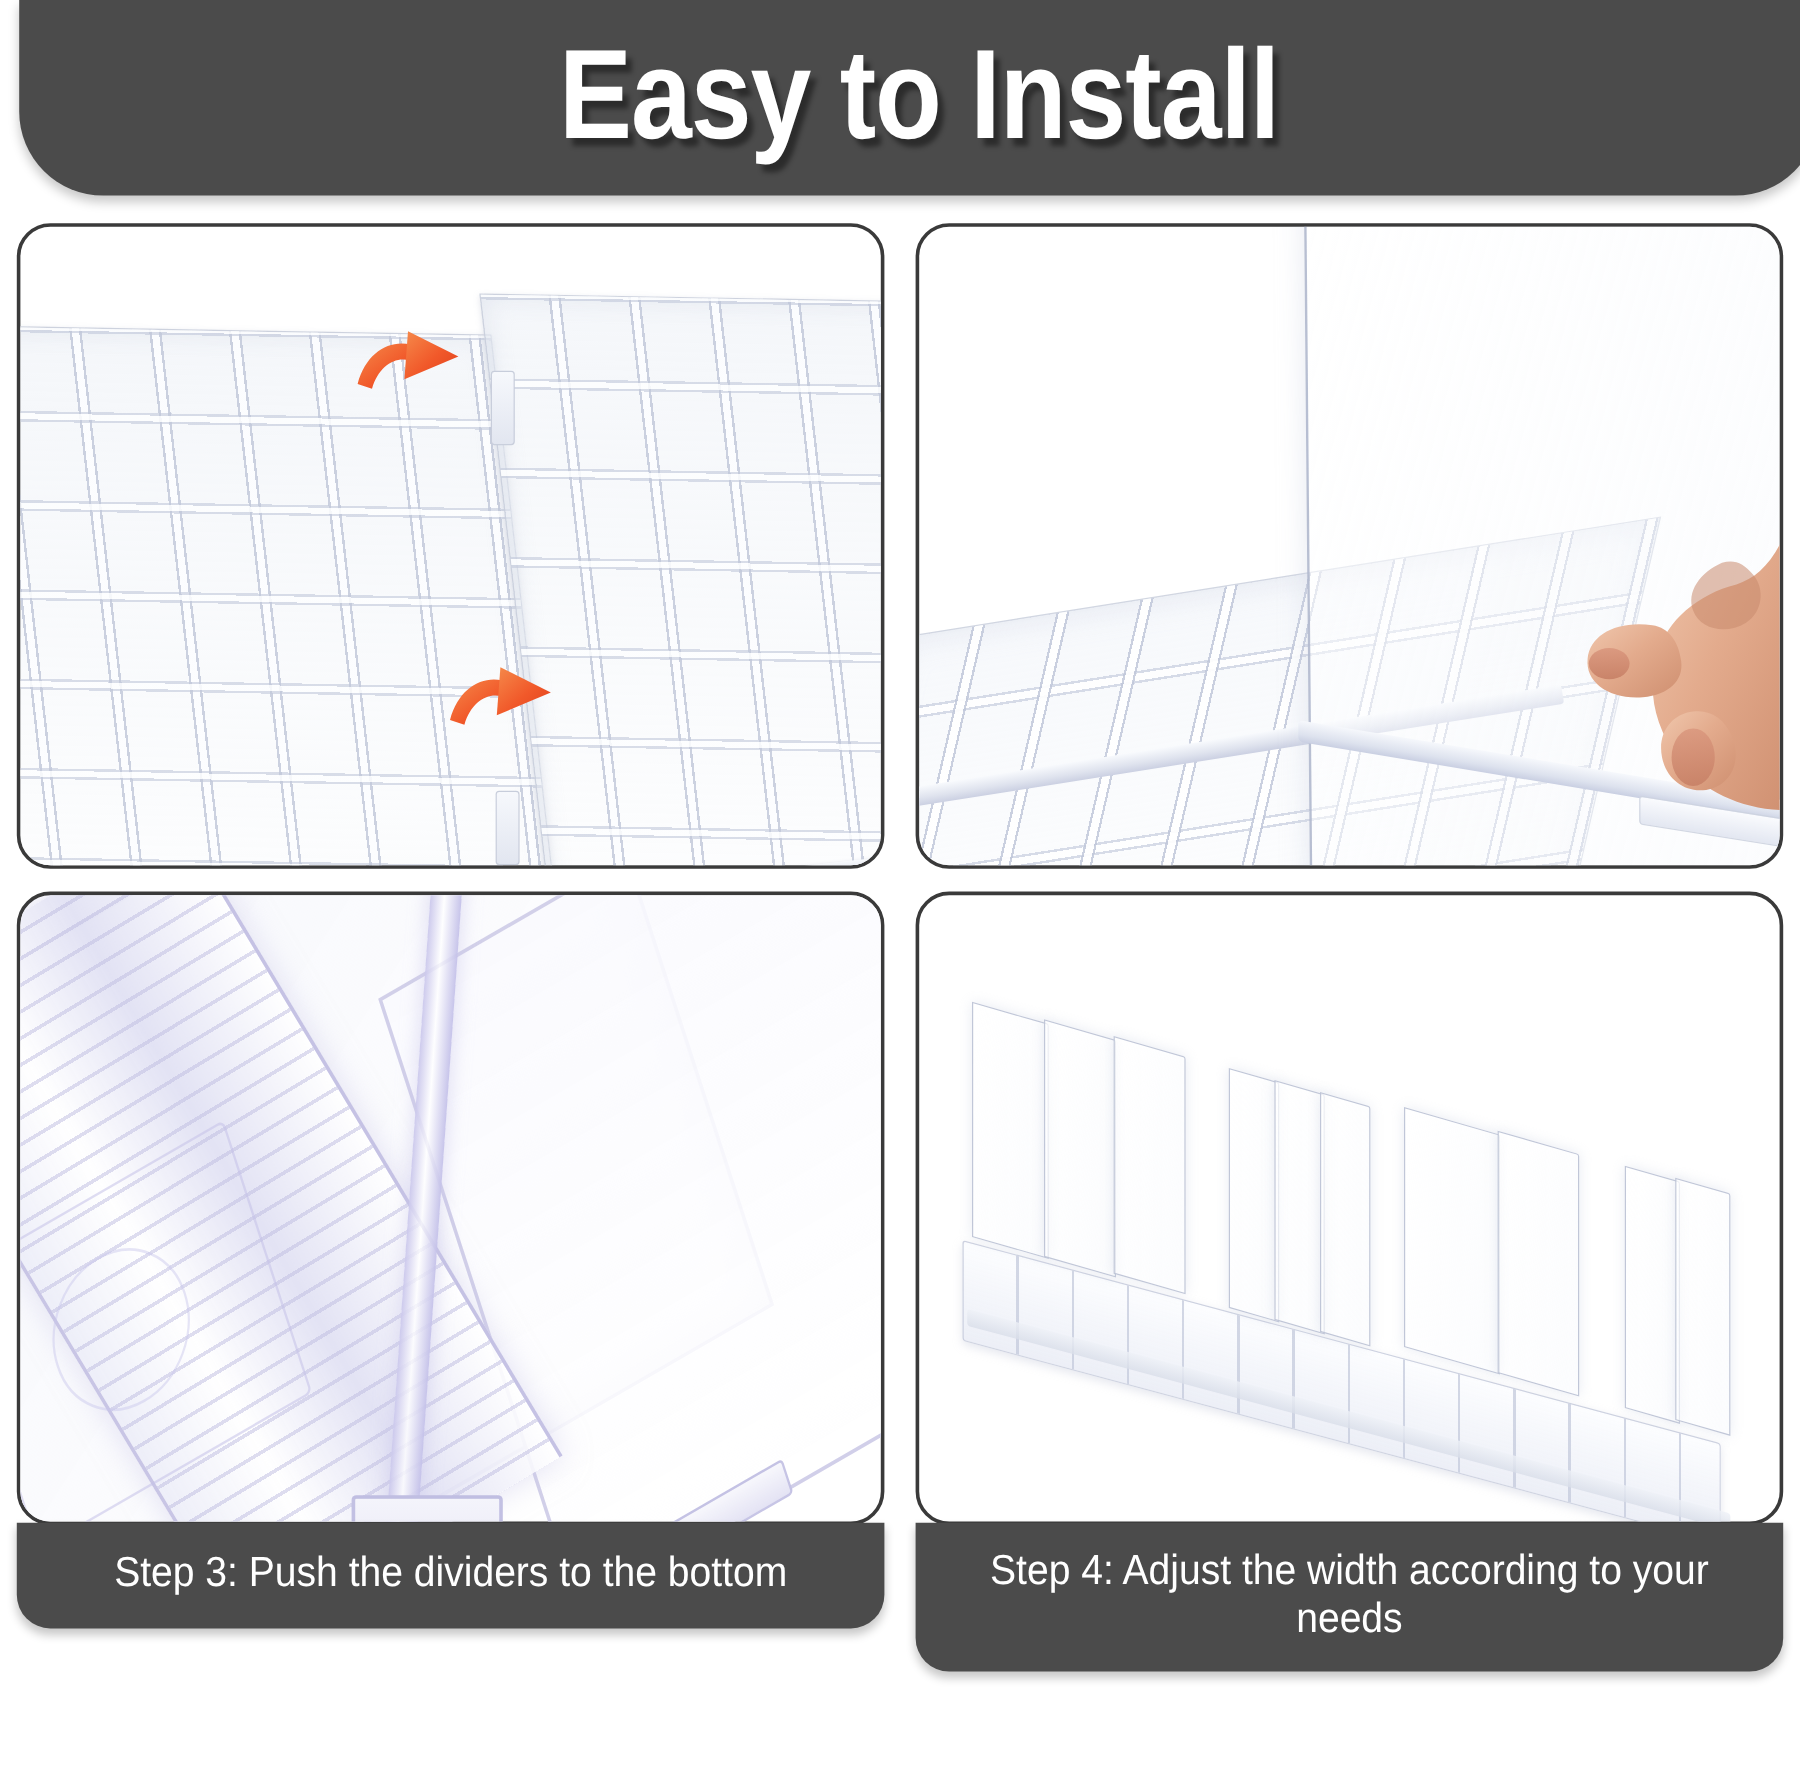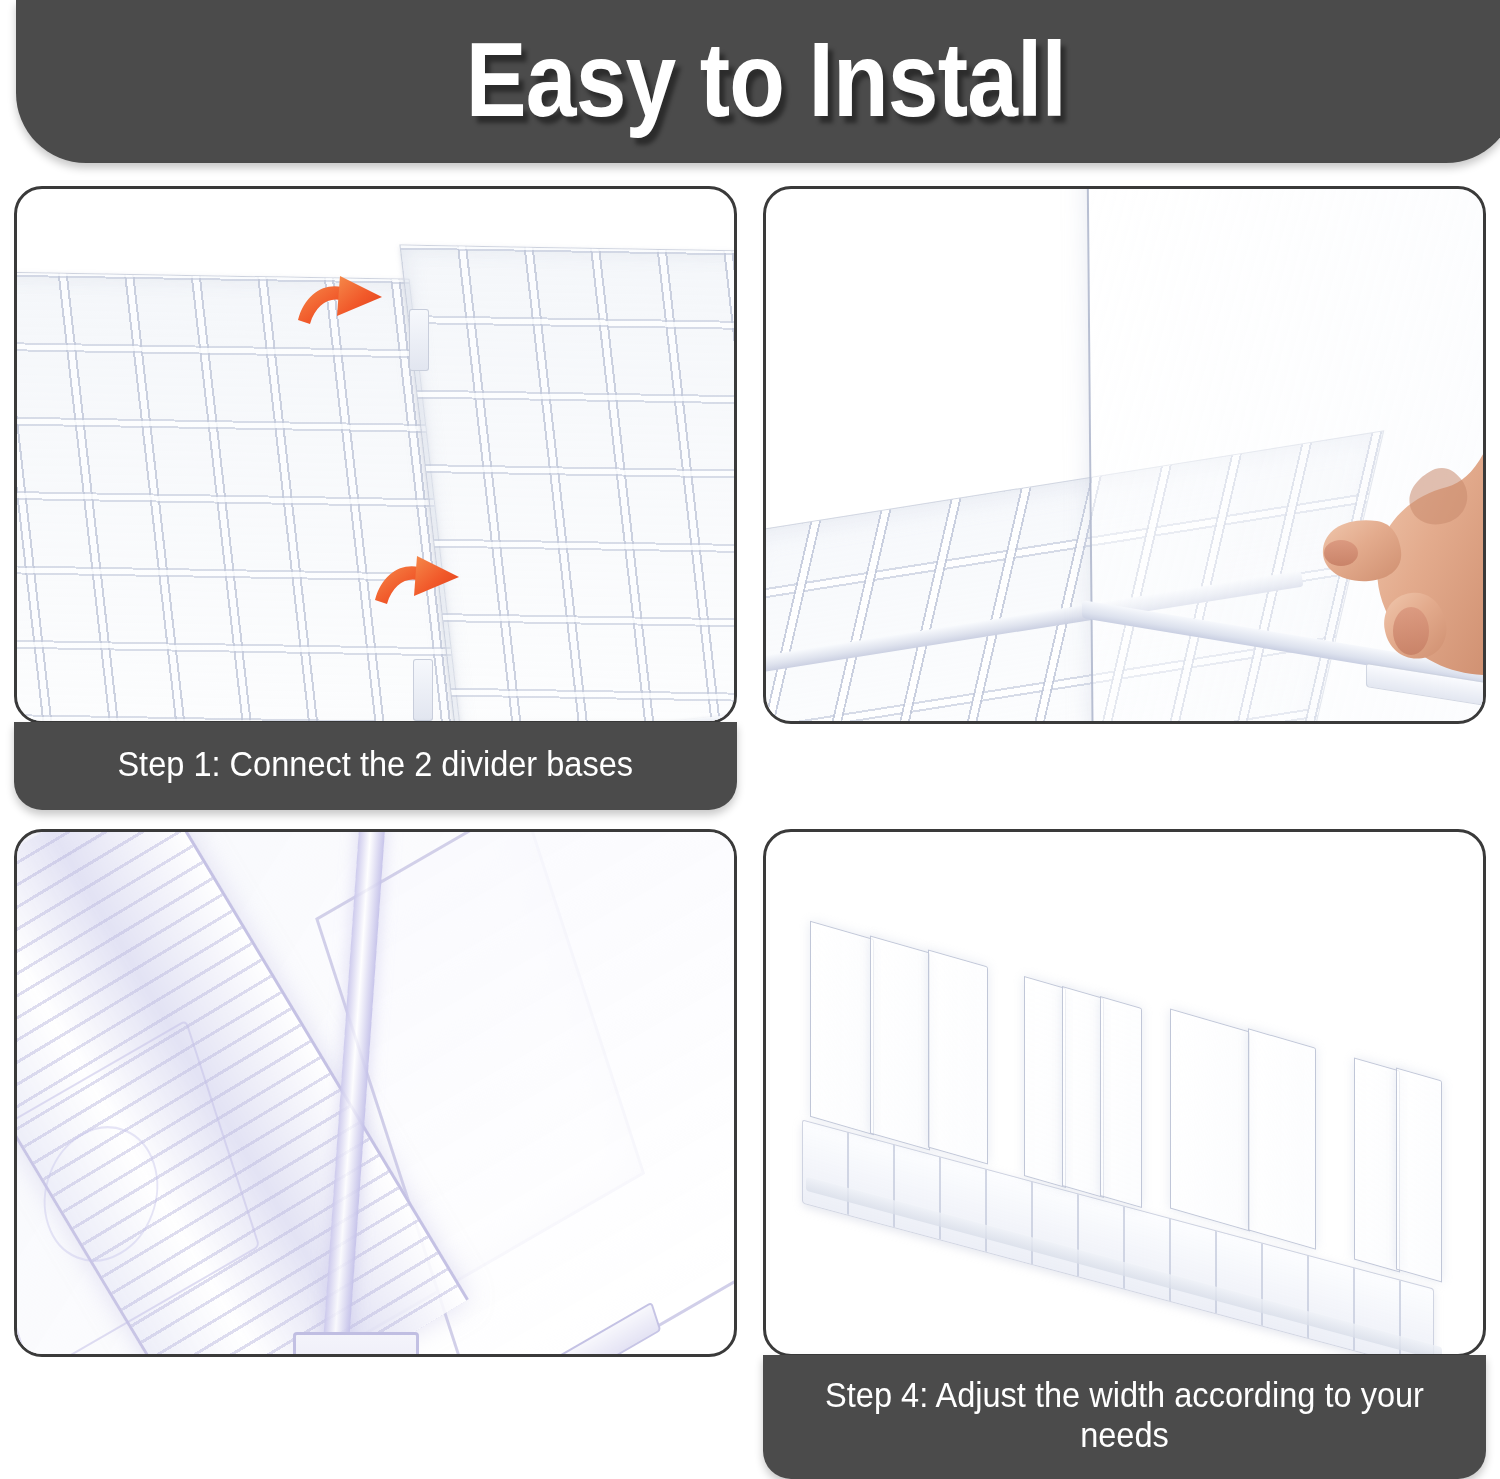--- a/index.html
+++ b/index.html
@@ -253,23 +253,20 @@
           </svg>
         </div>
         <div class="arrow" style="left:356px;top:365px;">
           <svg viewBox="0 0 92 68" width="92" height="68" aria-hidden="true">
             <path d="M2 46 C10 16 34 6 54 16 L50 28 C36 21 20 29 14 50 Z" fill="url(#og1)"></path>
             <path d="M44 2 L86 23 L41 42 Z" fill="url(#og1)"></path>
           </svg>
         </div>
 
       </div>
-    </div>
-    <div class="caption cap-1">
-      <span>Step 1: Connect the 2 divider bases</span>
     </div>
   </div>
 
   <div class="step step-2">
     <div class="photo">
       <div class="scene">
 
         <div class="p2-base"></div>
         <div style="position:absolute;left:-80px;top:430px;width:620px;height:16px;transform:rotate(-9deg);background:linear-gradient(180deg,#f8fafd,#dfe3ee 60%,#cbd0e2);border-radius:3px;"></div>
 
@@ -318,20 +315,23 @@
         <div class="p3-divider"></div>
         <div class="p3-foot"></div>
 
         <div style="position:absolute;left:300px;top:560px;width:360px;height:26px;transform:rotate(-30deg) skewX(-12deg);background:linear-gradient(180deg,#f7f7fc,#e4e3f4);border:2px solid rgba(188,185,224,.8);border-radius:4px;"></div>
 
         <div style="position:absolute;left:-40px;top:250px;width:260px;height:230px;border:2px solid rgba(196,193,232,.55);transform:rotate(-30deg) skewX(-12deg);border-radius:6px;"></div>
         <div style="position:absolute;left:22px;top:300px;width:120px;height:120px;border:2px solid rgba(200,197,234,.45);border-radius:50%;transform:rotate(-30deg) skewX(-12deg);"></div>
 
       </div>
     </div>
+    <div class="caption cap-3">
+      <span>Step 3: Push the dividers to the bottom</span>
+    </div>
   </div>
 
   <div class="step step-4">
     <div class="photo">
       <div class="scene p4-wrap">
 
         <div class="p4-rail">
           <div class="p4-rail-ribs"></div>
         </div>
 

